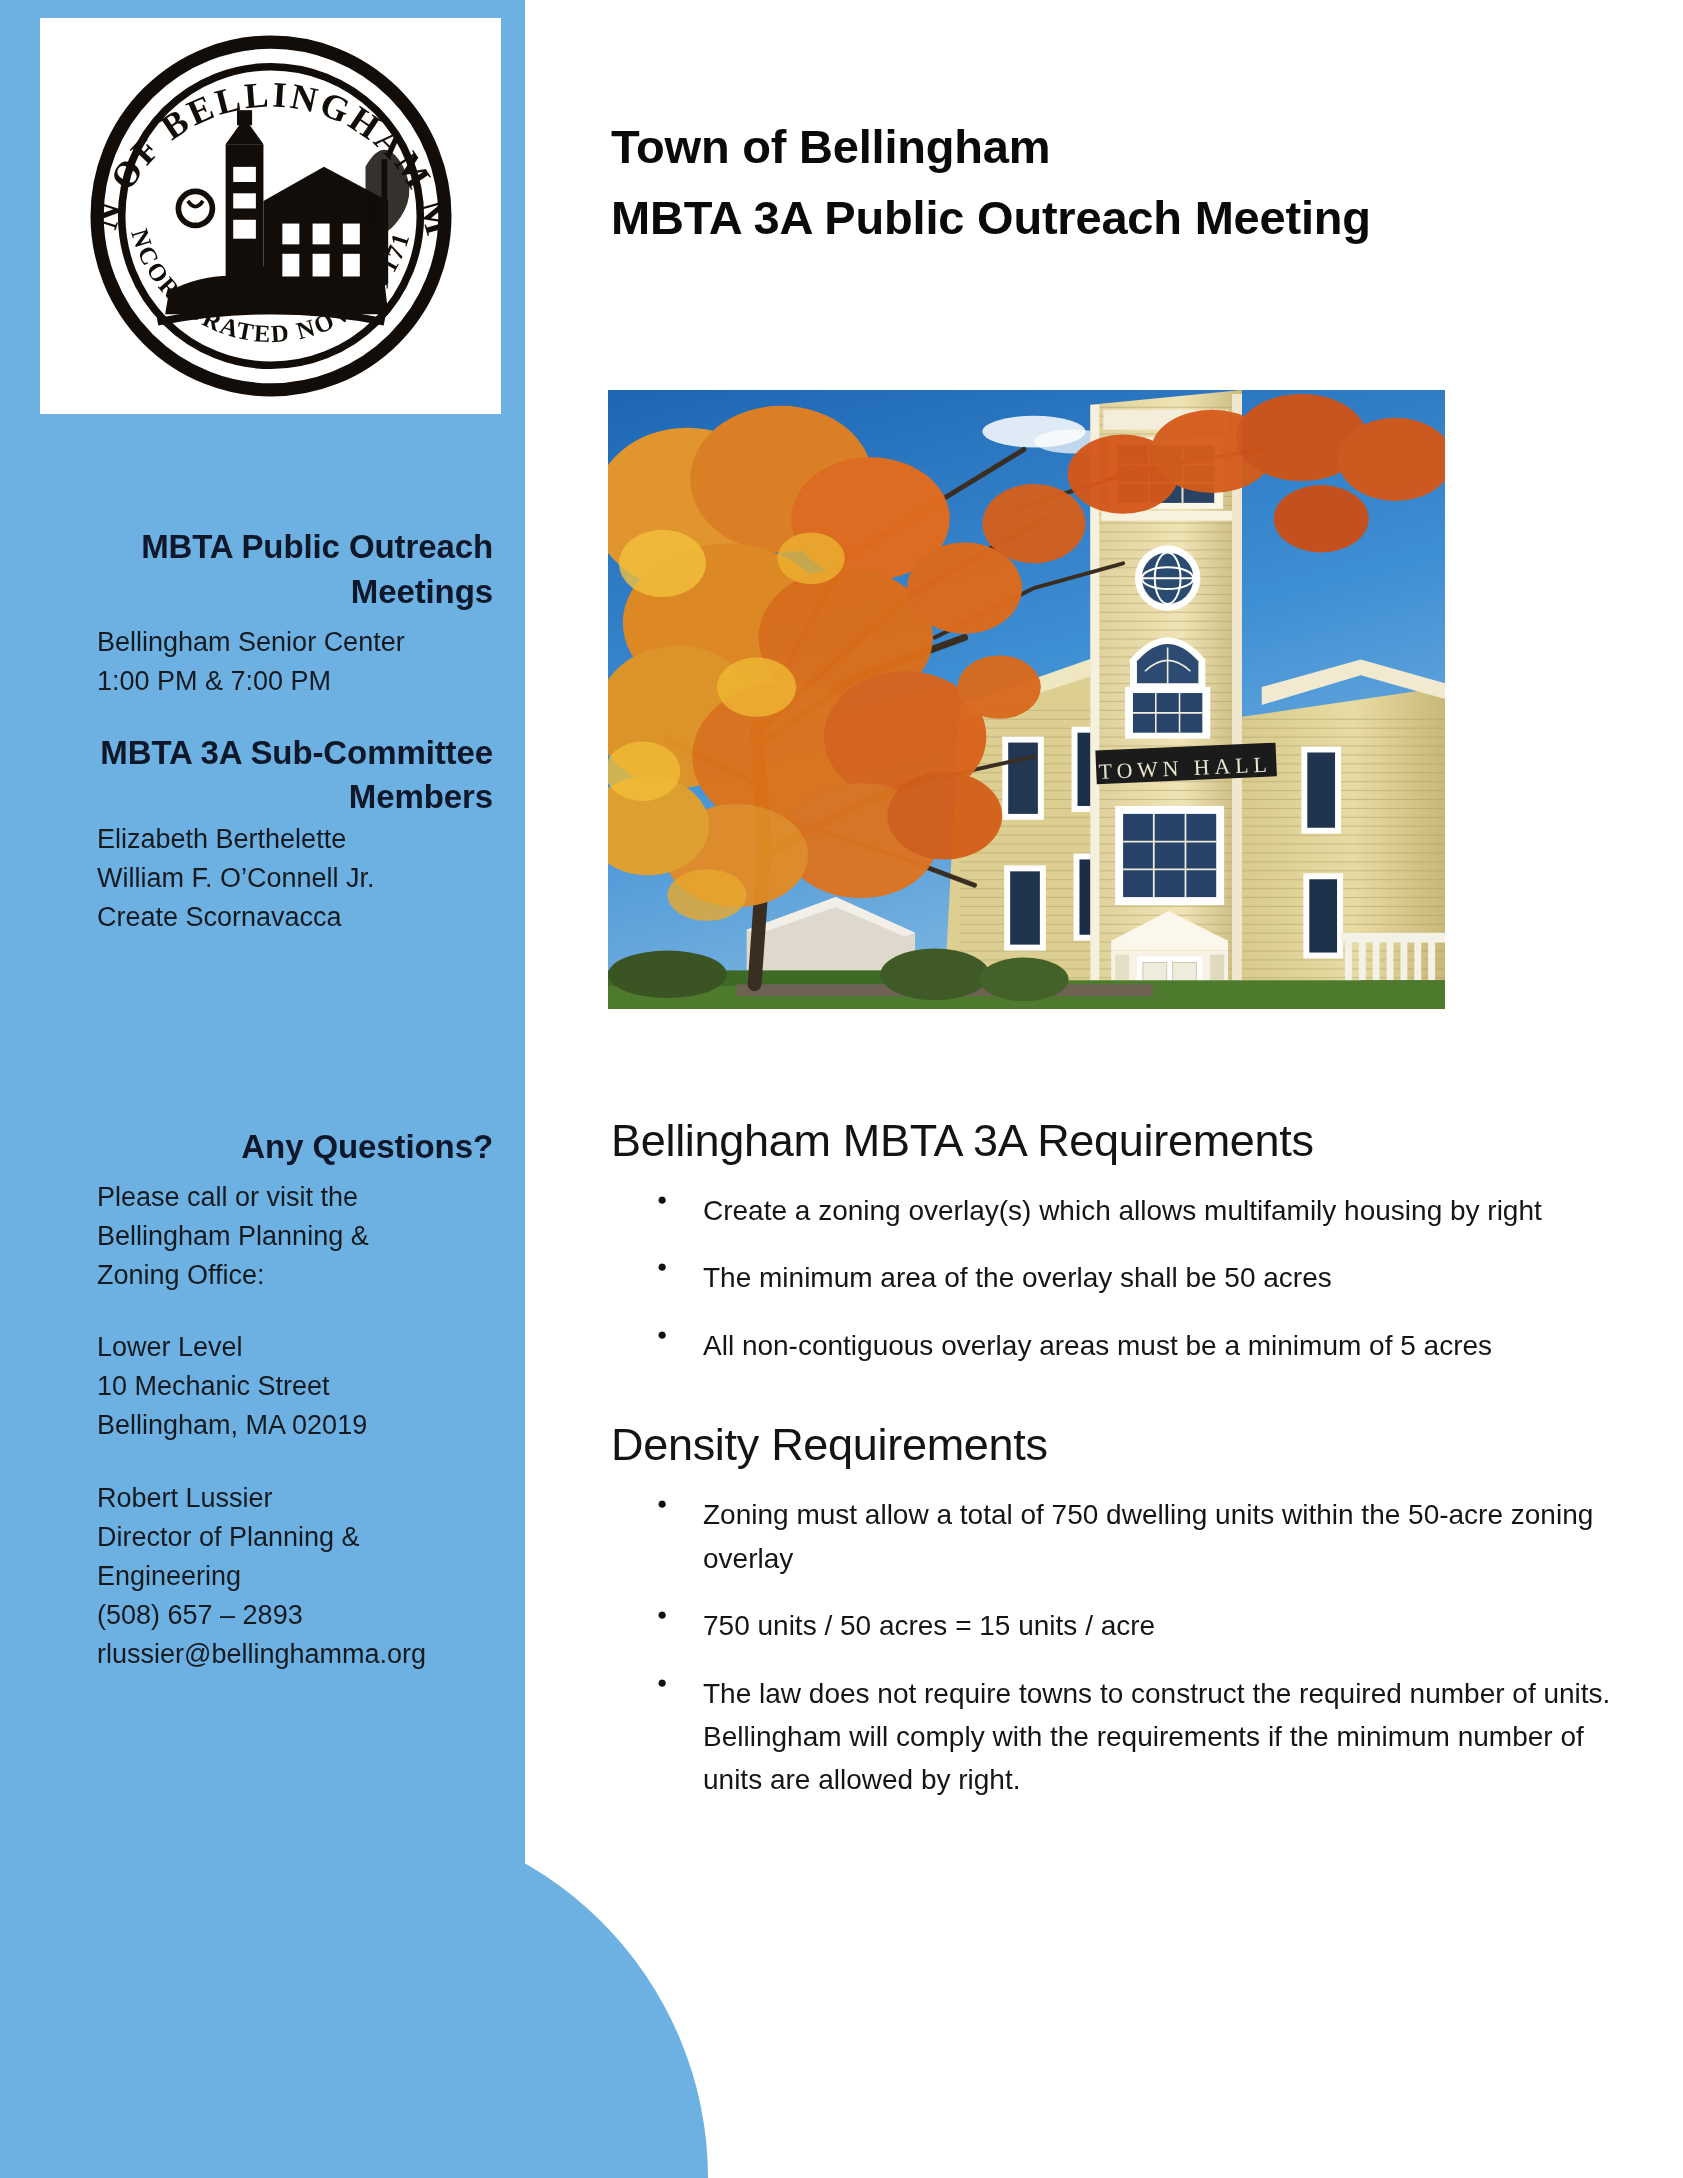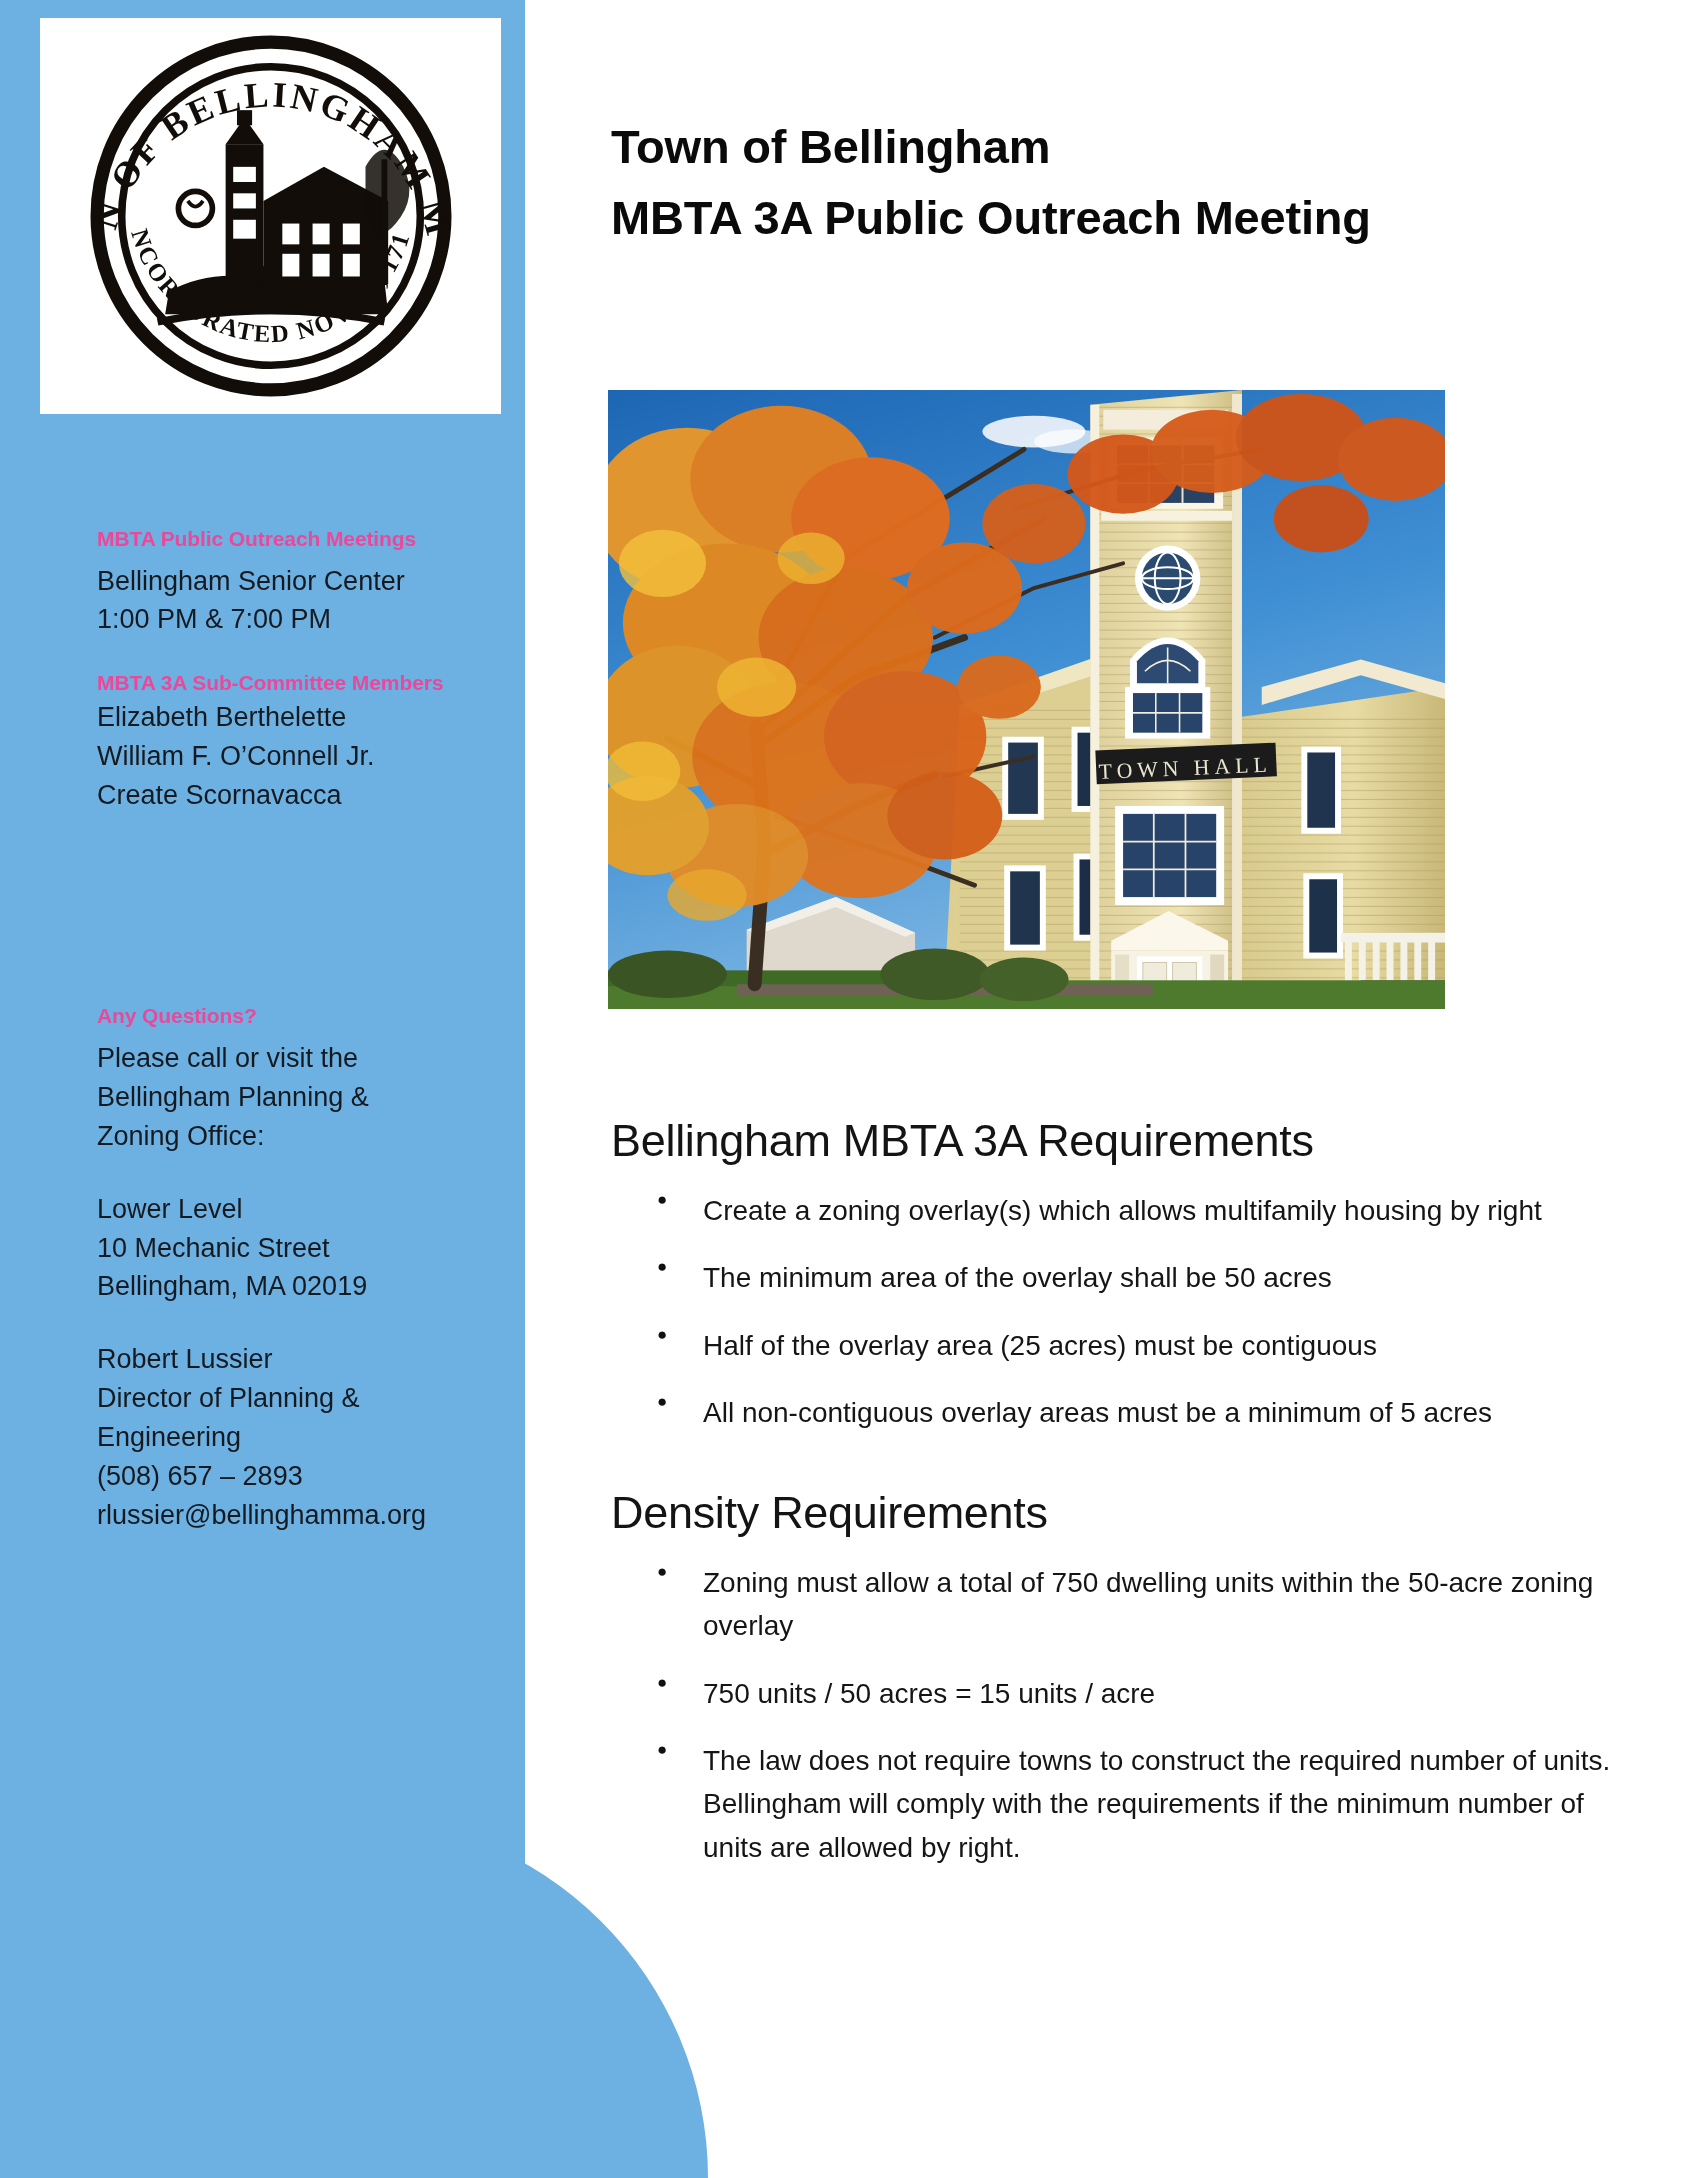--- a/index.html
+++ b/index.html
@@ -31,22 +31,22 @@
     position:absolute; left:40px; top:18px;
     width:461px; height:396px;
     background:#ffffff;
     display:flex; align-items:center; justify-content:center;
   }
   .seal { width:426px; height:378px; display:block; }
 
   
   .side-content { position:absolute; left:97px; top:525px; width:396px; }
   .side-h {
-    font-size:21px; font-weight:bold; line-height:1.36;
-    color:#ec4899; letter-spacing:-0.1px;
+    font-size:33px; font-weight:bold; line-height:1.36;
+    color:#0f172a; letter-spacing:-0.1px;text-align:right;
   }
   .side-p {
     font-size:27px; line-height:1.44; color:#141a20;
     font-weight:400;
   }
   .gap-sm { height:8px; }
   .gap-md { height:30px; }
   .gap-lg { height:188px; }
   .gap-blank { height:34px; }
 
@@ -363,21 +363,20 @@
       </g>
     </svg>
   </div>
 
   <div class="sections">
 
     <div class="sec-h">Bellingham MBTA 3A Requirements</div>
     <ul class="bullets">
       <li>Create a zoning overlay(s) which allows multifamily housing by right</li>
       <li>The minimum area of the overlay shall be 50 acres</li>
-      <li>Half of the overlay area (25 acres) must be contiguous</li>
       <li>All non-contiguous overlay areas must be a minimum of 5 acres</li>
     </ul>
 
     <div class="sec-h second">Density Requirements</div>
     <ul class="bullets">
       <li>Zoning must allow a total of 750 dwelling units within the 50-acre zoning overlay</li>
       <li>750 units / 50 acres = 15 units / acre</li>
       <li>The law does not require towns to construct the required number of units. Bellingham will comply with the requirements if the minimum number of units are allowed by right.</li>
     </ul>
   </div>

